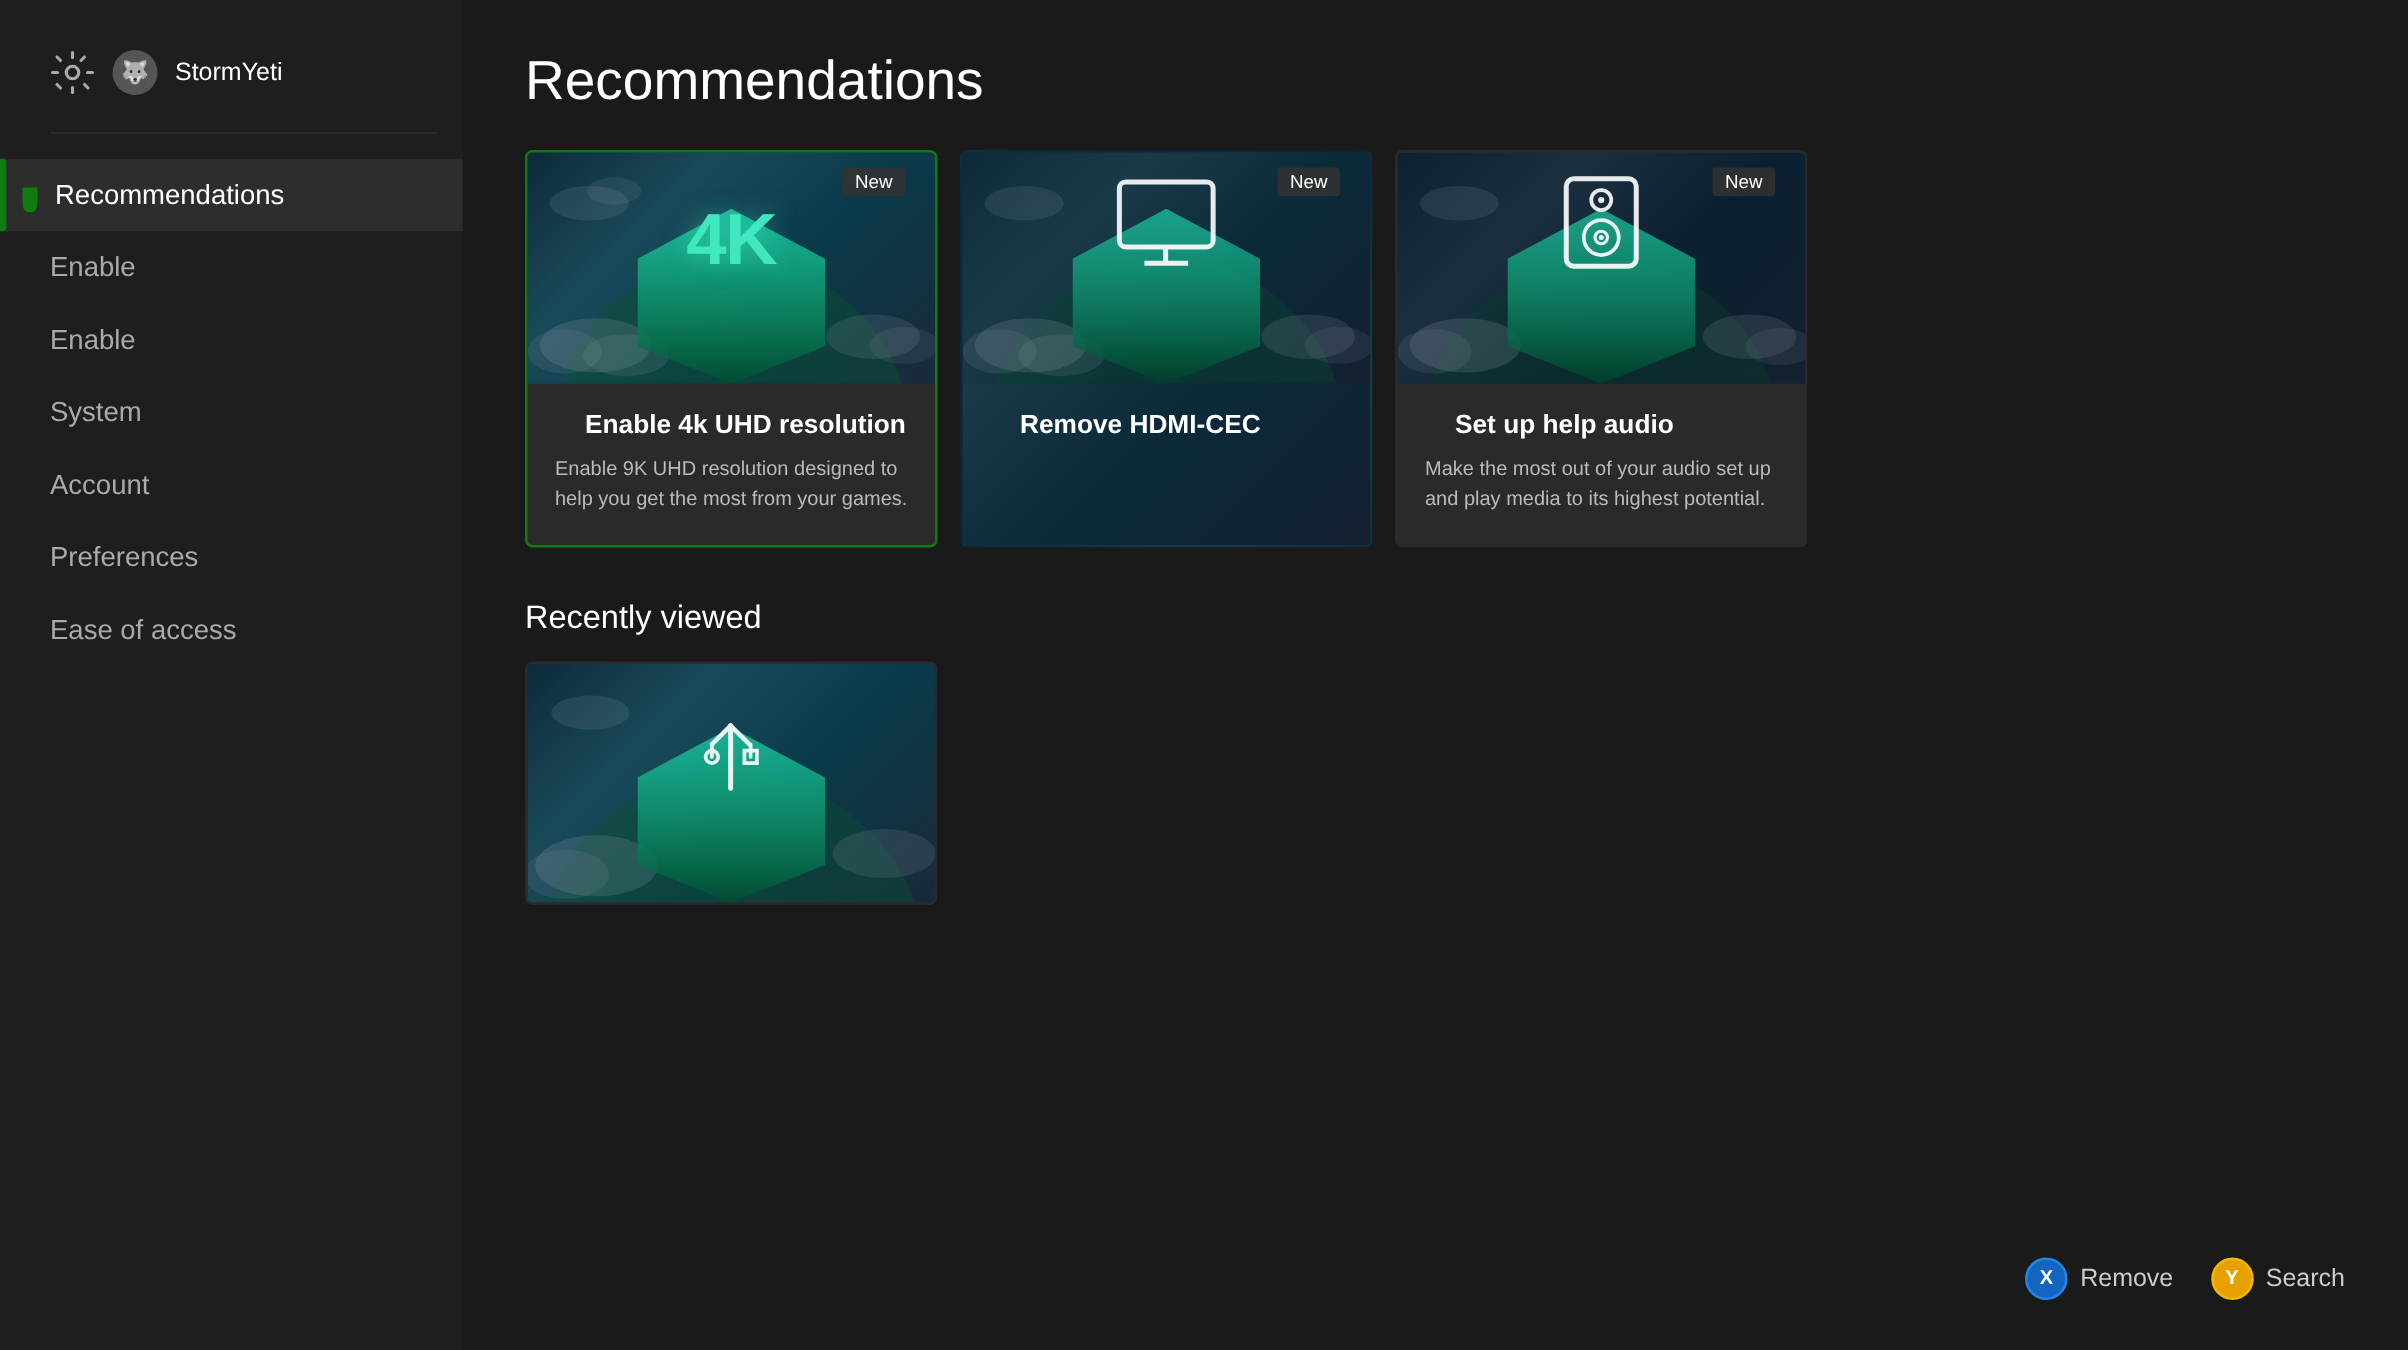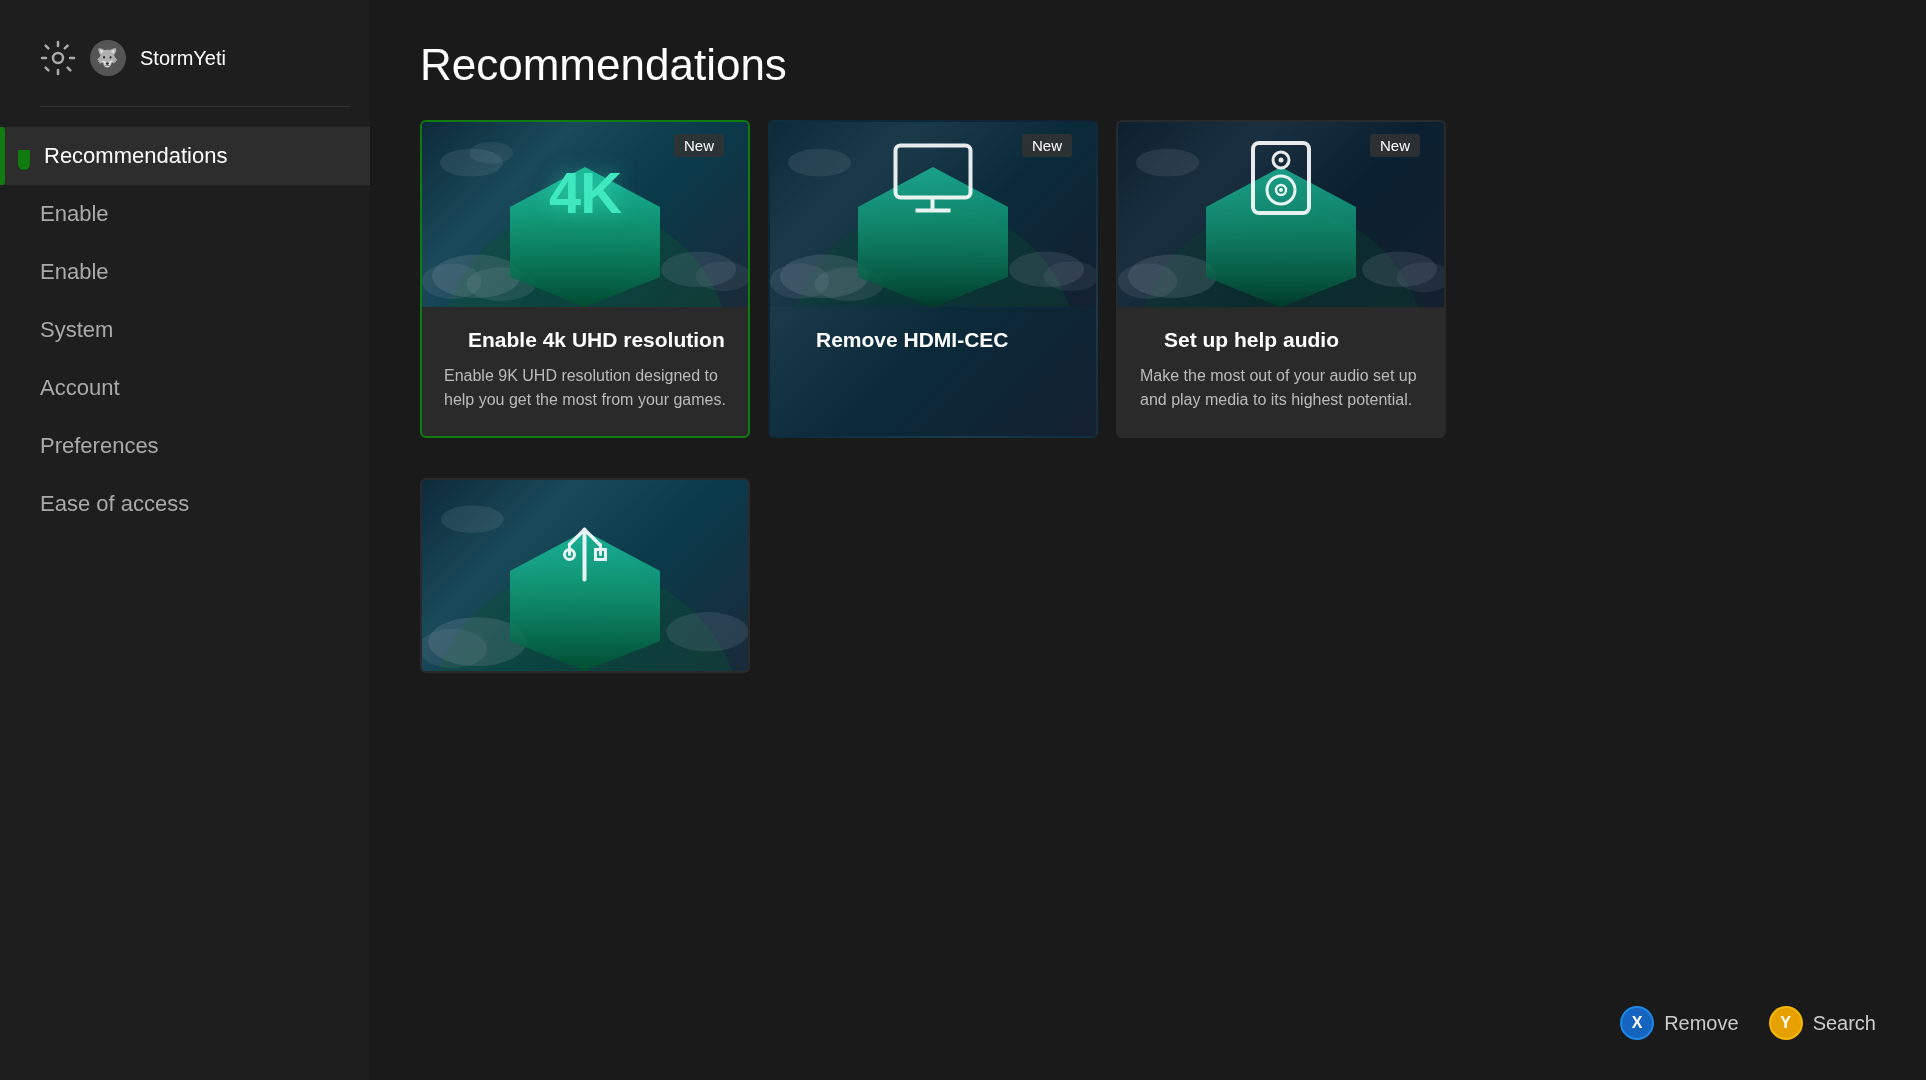--- a/index.html
+++ b/index.html
@@ -418,20 +418,21 @@
       </div>
       <div class="card-body">
         <div class="card-title">Set up help audio</div>
         <div class="card-desc">Make the most out of your audio set up and play media to its highest potential.</div>
       </div>
     </div>
 
   </div>
 
   <div>
+    <h2 class="section-title">Recently viewed</h2>
     <div class="recent-cards-row">
       <div class="recent-card">
         <div class="recent-card-image">
           <svg class="clouds-svg" viewBox="0 0 330 195" xmlns="http://www.w3.org/2000/svg">
             <ellipse cx="165" cy="250" rx="160" ry="160" fill="rgba(10,80,50,0.40)"></ellipse>
             <ellipse cx="55" cy="165" rx="50" ry="25" fill="rgba(160,170,185,0.18)"></ellipse>
             <ellipse cx="30" cy="172" rx="35" ry="20" fill="rgba(140,150,165,0.15)"></ellipse>
             <ellipse cx="290" cy="155" rx="42" ry="20" fill="rgba(160,170,185,0.15)"></ellipse>
             <ellipse cx="50" cy="40" rx="32" ry="14" fill="rgba(180,190,200,0.12)"></ellipse>
           </svg>

